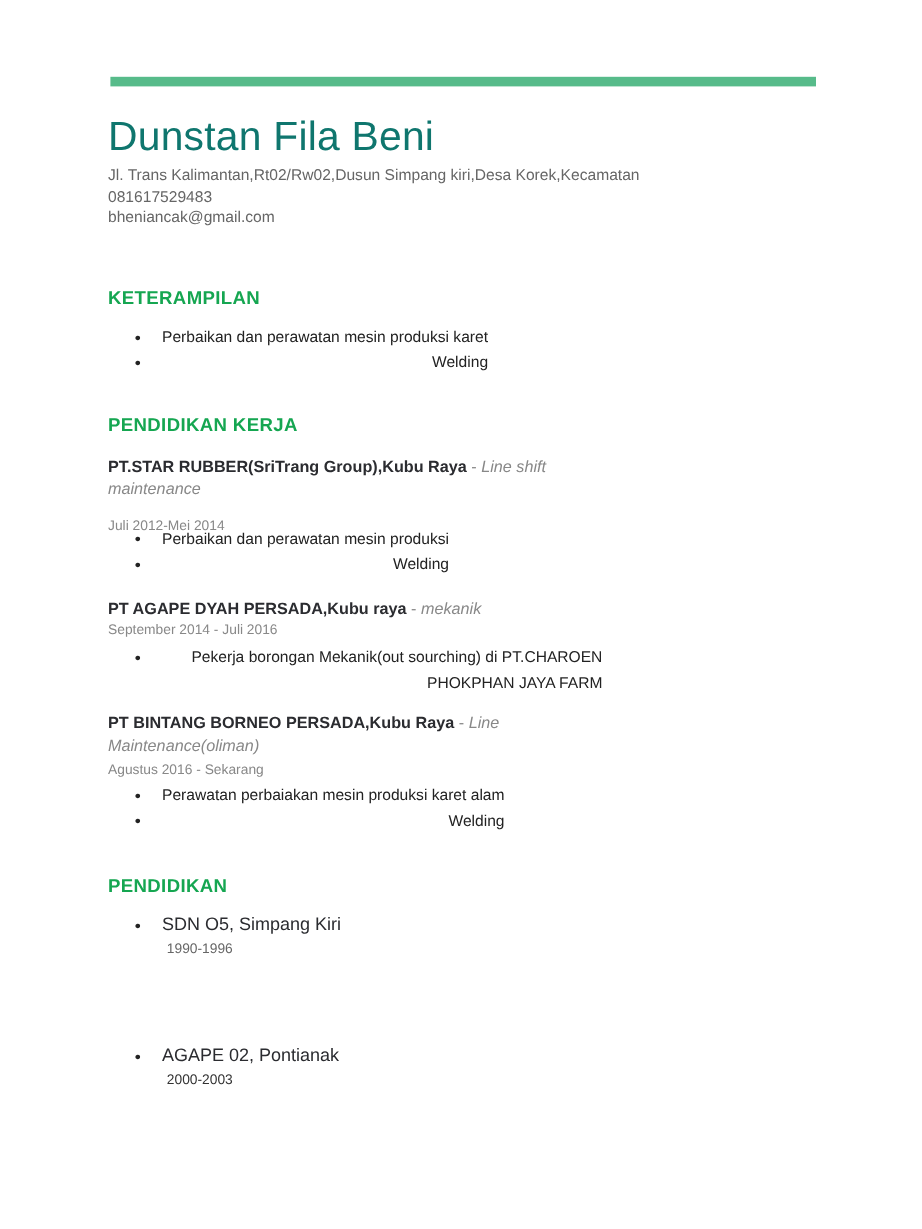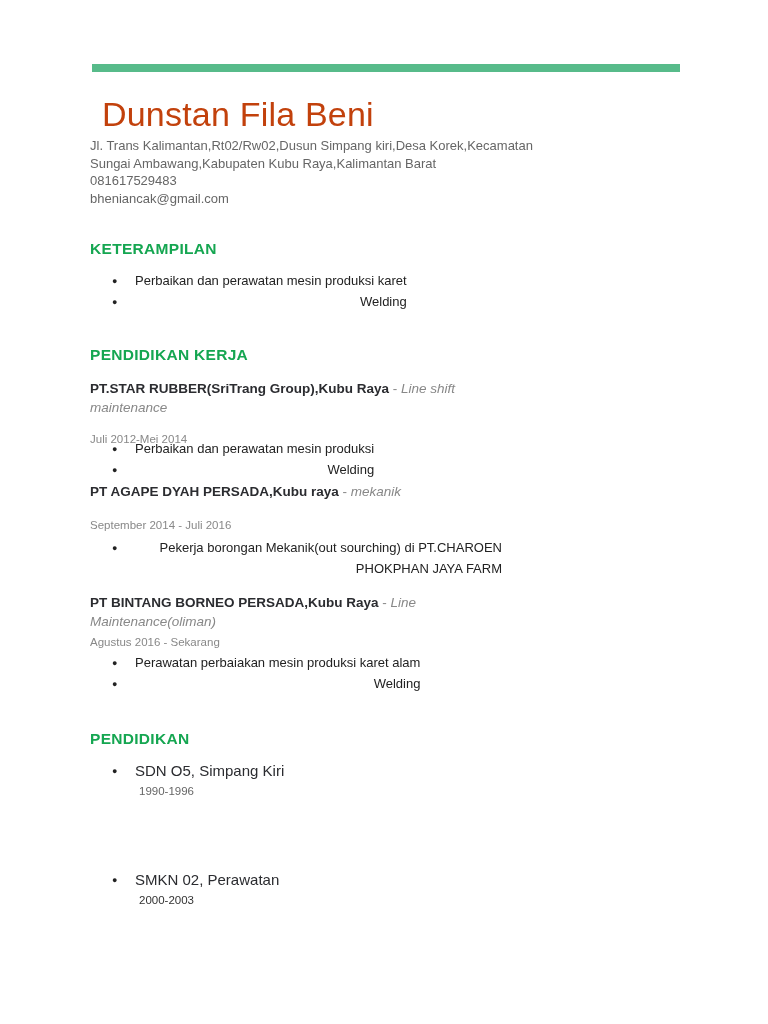--- a/index.html
+++ b/index.html
@@ -1,19 +1,19 @@
 <!DOCTYPE html>
 <html><head>
   <meta charset="utf-8">
   <style>
     html, body { margin:0; padding:0; background:#ffffff; }
     body { width:768px; height:1024px; position:relative; overflow:hidden; font-family:"Liberation Sans", sans-serif; color:#333; }
     .page { position:absolute; left:0; top:0; width:768px; height:1024px; }
     .topbar { position:absolute; left:92px; top:64px; width:588px; height:8px; background:#57bb8a; }
-    .name { position:absolute; left:90px; top:94px; font-size:34px; color:#c2410c; font-family:"Liberation Sans", sans-serif; letter-spacing:0.2px; line-height:40px;margin-left:12px; }
+    .name { position:absolute; left:90px; top:94px; font-size:34px; color:#0f766e; font-family:"Liberation Sans", sans-serif; letter-spacing:0.2px; line-height:40px; }
     .contact { position:absolute; left:90px; top:137px; font-size:13px; line-height:17.5px; color:#666; width:500px; }
     .contact div { white-space:nowrap; }
     .sect { position:absolute; left:90px; font-size:15.5px; font-weight:bold; color:#15a651; letter-spacing:0.3px; }
     .bullets { position:absolute; left:112px; margin:0; padding:0; list-style:none; font-size:13px; line-height:20.5px; color:#222; }
     .bullets li { position:relative; padding-left:23px;text-align:right; }
     .bullets li::before { content:"\25CF"; position:absolute; left:0; top:0; font-size:9px; color:#222; }
     .job { position:absolute; left:90px; width:400px; font-size:13.5px; line-height:19px; }
     .job .co { font-weight:bold; color:#2b2c30; }
     .job .sep, .job .role { color:#888; }
     .job .role { font-style:italic; }
@@ -26,21 +26,20 @@
   </style>
 </head>
 <body>
 
 <div class="page">
   <div class="topbar"></div>
 
   <div class="name">Dunstan Fila Beni</div>
   <div class="contact">
     <div>Jl. Trans Kalimantan,Rt02/Rw02,Dusun Simpang kiri,Desa Korek,Kecamatan</div>
-    <div>Sungai Ambawang,Kabupaten Kubu Raya,Kalimantan Barat</div>
     <div>081617529483</div>
     <div>bheniancak@gmail.com</div>
   </div>
 
   <div class="sect" style="top:240px;">KETERAMPILAN</div>
   <ul class="bullets" style="top:271px;">
     <li>Perbaikan dan perawatan mesin produksi karet</li>
     <li>Welding</li>
   </ul>
 
@@ -48,21 +47,21 @@
 
   <div class="job" style="top:379px;">
     <span class="co">PT.STAR RUBBER(SriTrang Group),Kubu Raya</span><span class="sep"> - </span><span class="role">Line shift maintenance</span>
   </div>
   <div class="date" style="top:421px;margin-top:12px;">Juli 2012-Mei 2014</div>
   <ul class="bullets" style="top:439px;">
     <li>Perbaikan dan perawatan mesin produksi</li>
     <li>Welding</li>
   </ul>
 
-  <div class="job" style="top:482px;">
+  <div class="job" style="top:498px;">
     <span class="co">PT AGAPE DYAH PERSADA,Kubu raya</span><span class="sep"> - </span><span class="role">mekanik</span>
   </div>
   <div class="date" style="top:519px;">September 2014 - Juli 2016</div>
   <ul class="bullets" style="top:538px; width:390px;">
     <li>Pekerja borongan Mekanik(out sourching) di PT.CHAROEN PHOKPHAN JAYA FARM</li>
   </ul>
 
   <div class="job" style="top:593px;">
     <span class="co">PT BINTANG BORNEO PERSADA,Kubu Raya</span><span class="sep"> - </span><span class="role">Line Maintenance(oliman)</span>
   </div>
@@ -72,16 +71,16 @@
     <li>Welding</li>
   </ul>
 
   <div class="sect" style="top:730px;">PENDIDIKAN</div>
 
   <div class="edu" style="top:762px;">
     <div class="school">SDN O5, Simpang Kiri</div>
     <div class="yr">1990-1996</div>
   </div>
   <div class="edu" style="top:871px;">
-    <div class="school">SMKN 02, Perawatan</div>
+    <div class="school">AGAPE 02, Pontianak</div>
     <div class="yr dark">2000-2003</div>
   </div>
 </div>
 
 </body></html>

